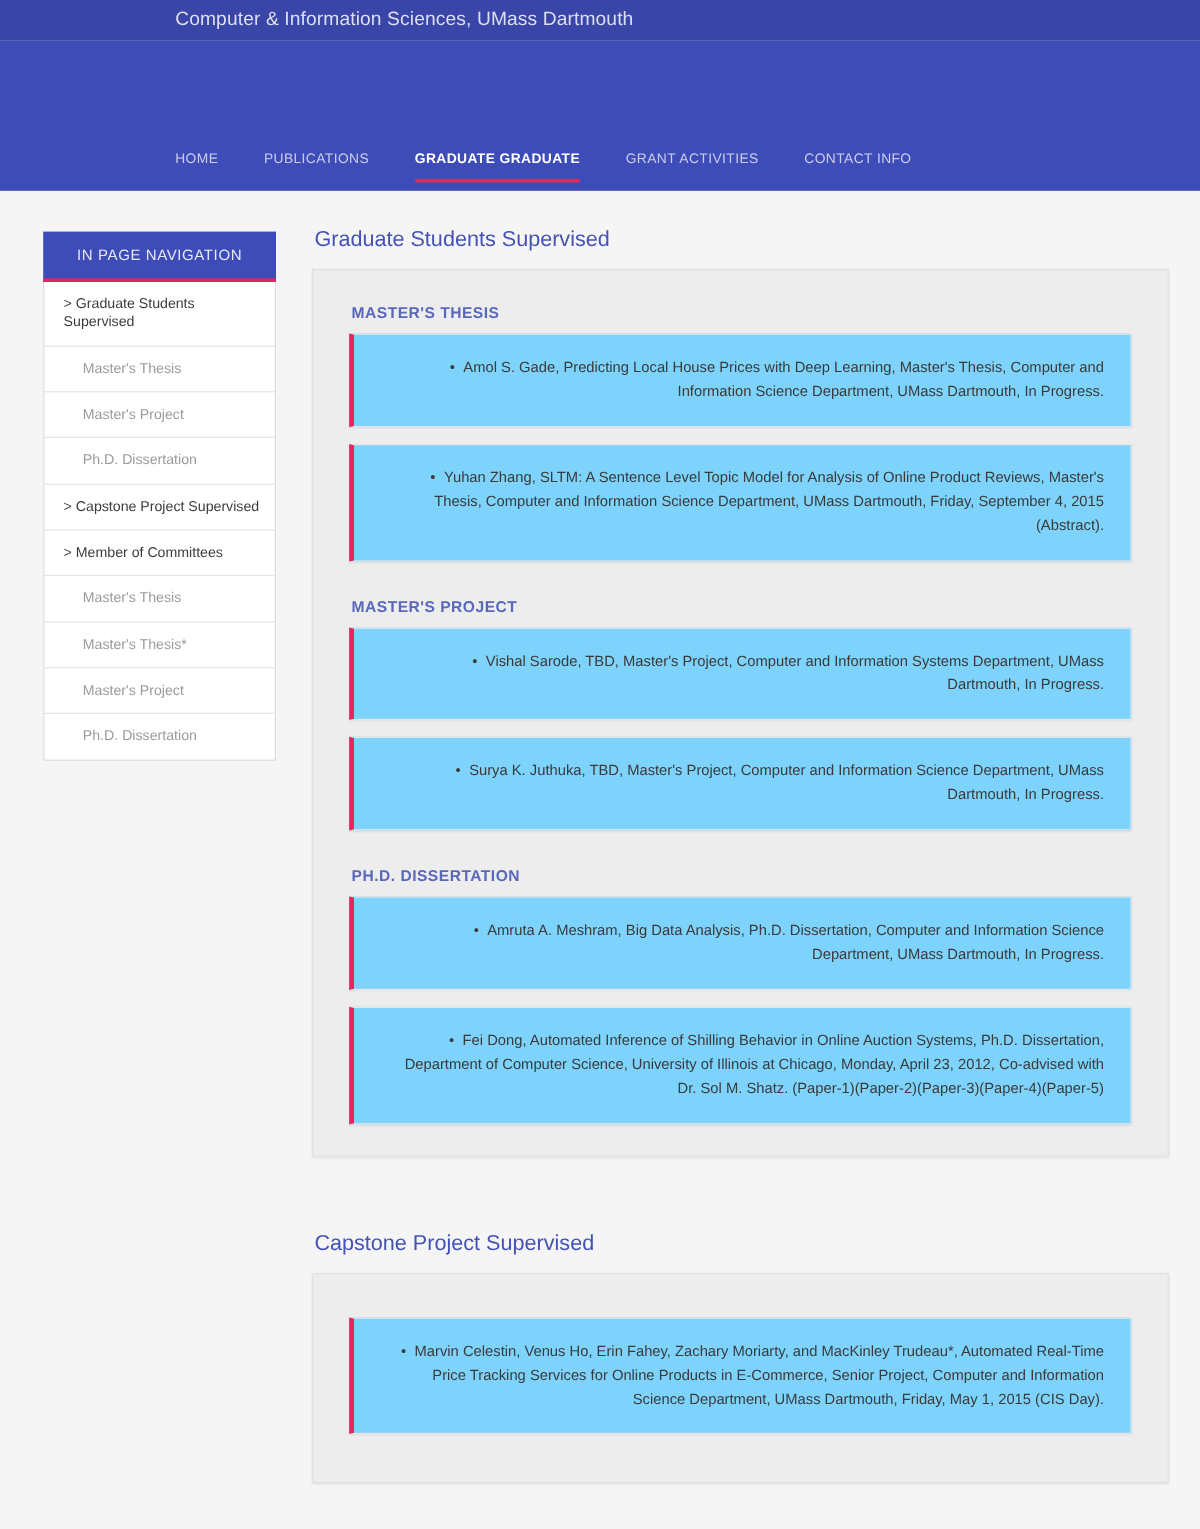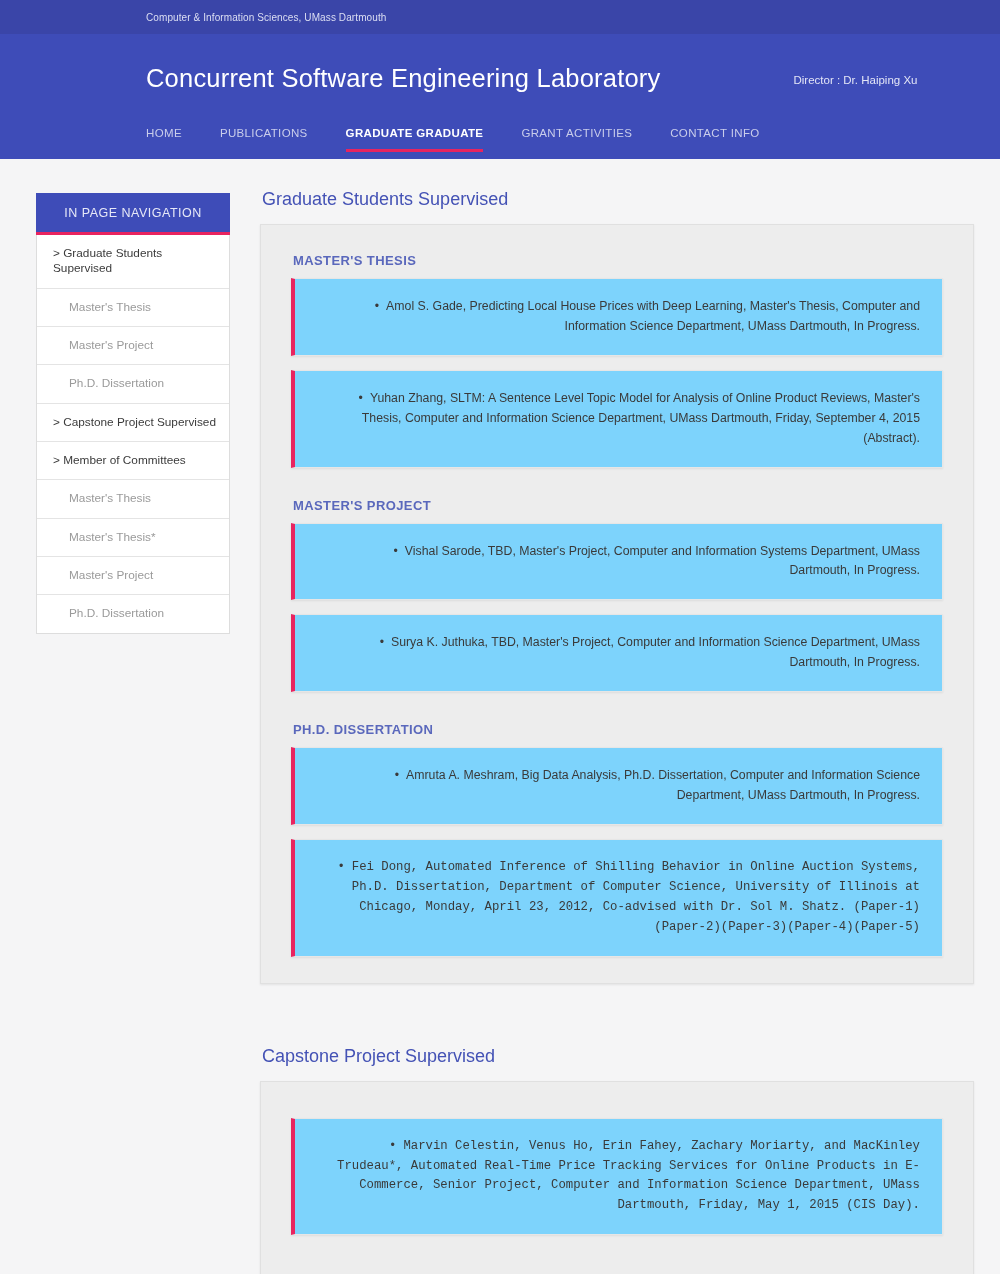--- a/index.html
+++ b/index.html
@@ -20,21 +20,21 @@
   
   .topbar {
     background: #3a45a8;
     height: 34px;
     display: flex;
     align-items: center;
     padding-left: 146px;
   }
   .topbar-text {
     color: #dcdff3;
-    font-size: 10px;
+    font-size: 16px;
     letter-spacing: .1px;
   }
 
   
   .header {
     background: #3e4cb8;
     height: 125px;
     position: relative;
   }
   .header-inner {
@@ -159,45 +159,41 @@
     border: 1px solid #e6e6e6;
     border-left: 4px solid #e8245f;
     box-shadow: 0 1px 2px rgba(0,0,0,.07);
     padding: 18px 22px 18px 20px;
     margin-bottom: 14px;
     font-size: 12.3px;
     line-height: 1.62;
     color: #3a3a3a;
     text-align: right;
   }
-  .entry:last-child { margin-bottom: 0; font-family: Liberation Mono, monospace; }
+  .entry:last-child { margin-bottom: 0; }
   .entry .bullet {
     display: inline-block;
     padding-left: 18px;
   }
   .entry .bullet::before {
     content: "\2022";
     margin-right: 7px;
   }
   .capstone-wrap { margin-top: 0; }
   .capstone-panel { padding: 36px 30px 40px 30px; }
   .spacer { height: 96px; }
 </style>
 </head>
 <body>
 
 <div class="topbar">
   <span class="topbar-text">Computer &amp; Information Sciences, UMass Dartmouth</span>
 </div>
 
 <div class="header">
-  <div class="header-inner">
-    <span class="site-title">Concurrent Software Engineering Laboratory</span>
-    <span class="director">Director : Dr. Haiping Xu</span>
-  </div>
   <div class="nav">
     <a class="nav-item" href="#">HOME</a>
     <a class="nav-item" href="#">PUBLICATIONS</a>
     <a class="nav-item active" href="#">GRADUATE GRADUATE</a>
     <a class="nav-item" href="#">GRANT ACTIVITIES</a>
     <a class="nav-item" href="#">CONTACT INFO</a>
   </div>
 </div>
 
 <div class="page">

